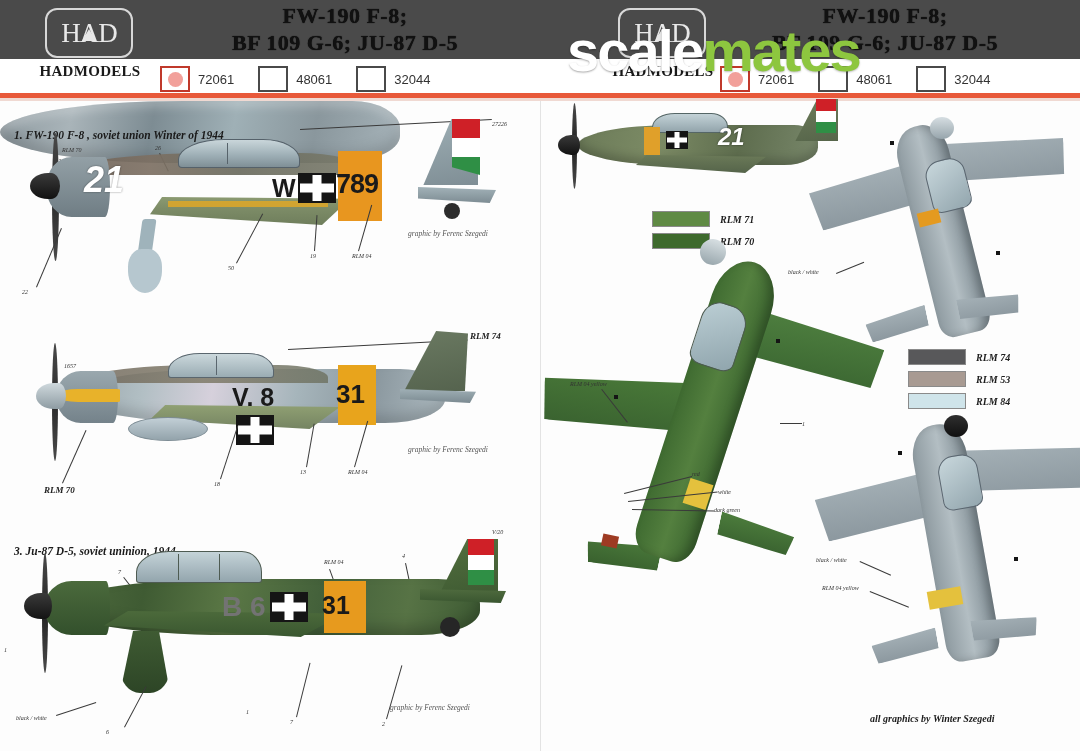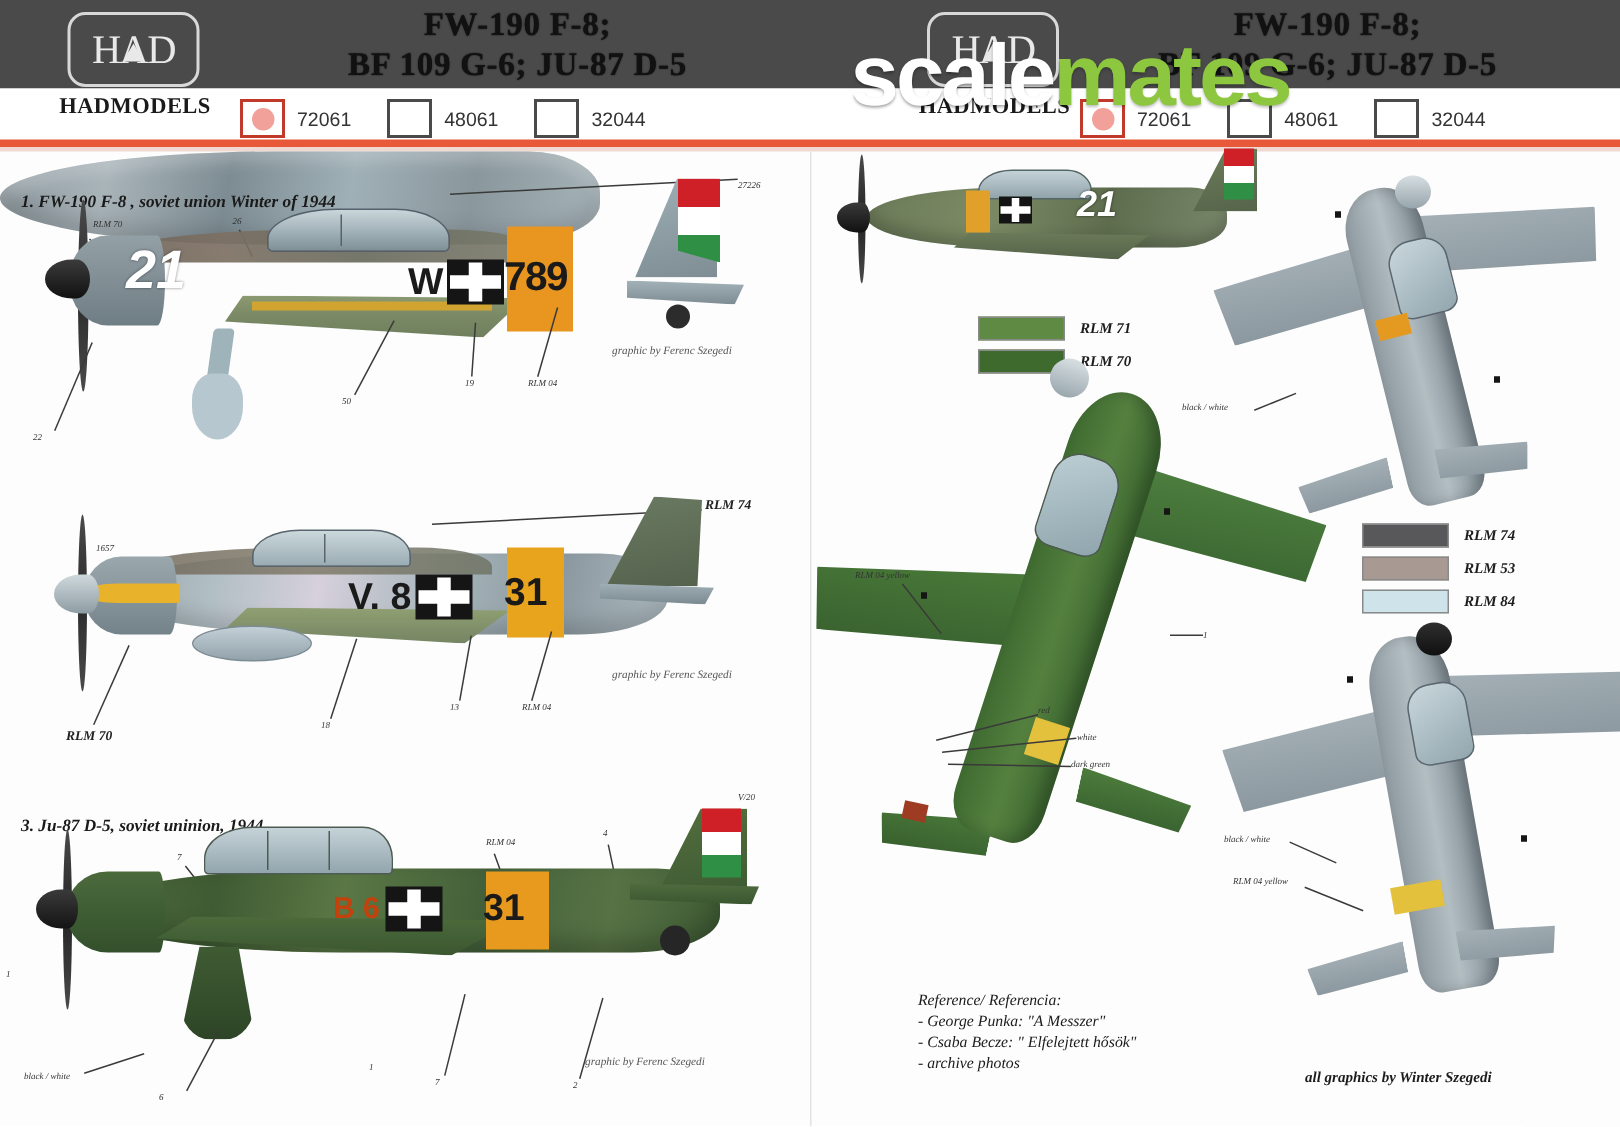--- a/index.html
+++ b/index.html
@@ -143,21 +143,21 @@
     clip-path:polygon(16% 100%,58% 0%,100% 4%,96% 100%);}
   .p2-hstab{position:absolute;left:400px;top:72px;width:76px;height:14px;
     background:linear-gradient(180deg,#9fafb5,#7b8a91);
     clip-path:polygon(0 0,100% 20%,92% 100%,0 72%);}
   .p2-wing{position:absolute;left:150px;top:88px;width:190px;height:24px;
     background:linear-gradient(180deg,#90a073,#758462);
     clip-path:polygon(8% 0,100% 8%,84% 100%,0 60%);}
   .p2-pod{position:absolute;left:128px;top:100px;width:78px;height:22px;
     background:linear-gradient(180deg,#c2cfd6,#93a3ab);border-radius:50%;border:1px solid #7d8c94;}
   .p2-yellow{position:absolute;left:60px;top:72px;width:60px;height:13px;background:#e8b22a;border-radius:30% 6% 6% 30%;}
-  .p2-code{position:absolute;left:232px;top:66px;display:flex;align-items:flex-end;gap:3px;}
+  .p2-code{position:absolute;left:232px;top:66px;display:flex;align-items:flex-end;gap:3px;flex-direction:column;}
   .p2-band{position:absolute;left:338px;top:48px;width:38px;height:60px;background:#e8a41c;}
   .p2-num{position:absolute;left:336px;top:62px;font-family:"Liberation Sans", sans-serif;
     font-weight:bold;font-size:26px;color:#1a1a1a;}
 
   
   .p3-fuse{position:absolute;left:60px;top:56px;width:420px;height:56px;
     background:linear-gradient(100deg,#4f6b3e 0%,#3f5b33 20%,#5a7745 40%,#43603a 62%,#577345 82%,#3d5a33 100%);
     border-radius:40% 10% 14% 40%/50% 44% 44% 50%;
     box-shadow:inset 0 -8px 14px rgba(0,0,0,.22);}
   .p3-canopy{position:absolute;left:136px;top:28px;width:124px;height:30px;
@@ -183,21 +183,21 @@
     background:linear-gradient(180deg,#4c6a3b,#3a5730);
     clip-path:polygon(10% 0,100% 10%,82% 100%,0 56%);}
   .p3-spat{position:absolute;left:120px;top:108px;width:50px;height:62px;
     background:linear-gradient(180deg,#3f5b33,#2d4526);
     clip-path:polygon(26% 0,78% 0,100% 100%,0 100%);border-radius:0 0 40% 40%;}
   .p3-wheel2{position:absolute;left:440px;top:94px;width:20px;height:20px;background:#262626;border-radius:50%;}
   .p3-code{position:absolute;left:222px;top:68px;display:flex;align-items:center;gap:4px;}
   .p3-band{position:absolute;left:324px;top:58px;width:42px;height:52px;background:#e79a1e;}
   .p3-num{position:absolute;left:322px;top:68px;font-family:"Liberation Sans", sans-serif;
     font-weight:bold;font-size:25px;color:#1a1a1a;}
-  .code-dk{font-family:"Liberation Sans", sans-serif;font-weight:bold;font-size:20px;color:#c2410c;}
+  .code-dk{font-family:"Liberation Sans", sans-serif;font-weight:bold;font-size:28px;color:#737373;}
 
   
   .r1-fuse{position:absolute;left:38px;top:24px;width:240px;height:40px;
     background:linear-gradient(100deg,#6b7a58,#7c8b65,#5e6d4e,#78876a);
     border-radius:40% 10% 14% 40%/50% 44% 44% 50%;box-shadow:inset 0 -6px 10px rgba(0,0,0,.2);}
   .r1-canopy{position:absolute;left:112px;top:12px;width:74px;height:18px;
     background:linear-gradient(180deg,#c3d2d7,#92a4ab);border-radius:30% 22% 3px 3px/70% 70% 3px 3px;border:1px solid #566;}
   .r1-tail{position:absolute;left:246px;top:-2px;width:52px;height:42px;
     background:linear-gradient(170deg,#6e7d5b,#56654a);clip-path:polygon(18% 100%,60% 0,100% 0,100% 100%);}
   .r1-tailstripe{position:absolute;left:276px;top:-2px;width:20px;height:34px;
@@ -562,23 +562,17 @@
            background:linear-gradient(180deg,#2f2f2f,#101010);border-radius:50%"></div>
       <div style="position:absolute;left:68px;top:52px;width:26px;height:26px"><span class="cross-w"></span></div>
       <div style="position:absolute;left:184px;top:158px;width:26px;height:26px"><span class="cross-w"></span></div>
       <div style="position:absolute;left:96px;top:188px;width:34px;height:18px;background:#e4c13d;transform:rotate(-10deg)"></div>
     </div>
     <div class="tiny" style="left:276px;top:456px">black / white</div>
     <div class="lead" style="left:320px;top:460px;width:34px;transform:rotate(24deg)"></div>
     <div class="tiny" style="left:282px;top:484px">RLM 04 yellow</div>
     <div class="lead" style="left:330px;top:490px;width:42px;transform:rotate(22deg)"></div>
 
-    <div class="ref">
-      <div>Reference/ Referencia:</div>
-      <div>- George Punka: "A Messzer"</div>
-      <div>- Csaba Becze: " Elfelejtett hősök"</div>
-      <div>- archive photos</div>
-    </div>
 
     <div class="credit" style="left:330px;top:612px;font-size:10px;font-weight:bold;color:#1b1b1b">all graphics by Winter Szegedi</div>
   </div>
 
 </div>
 
 </body></html>

